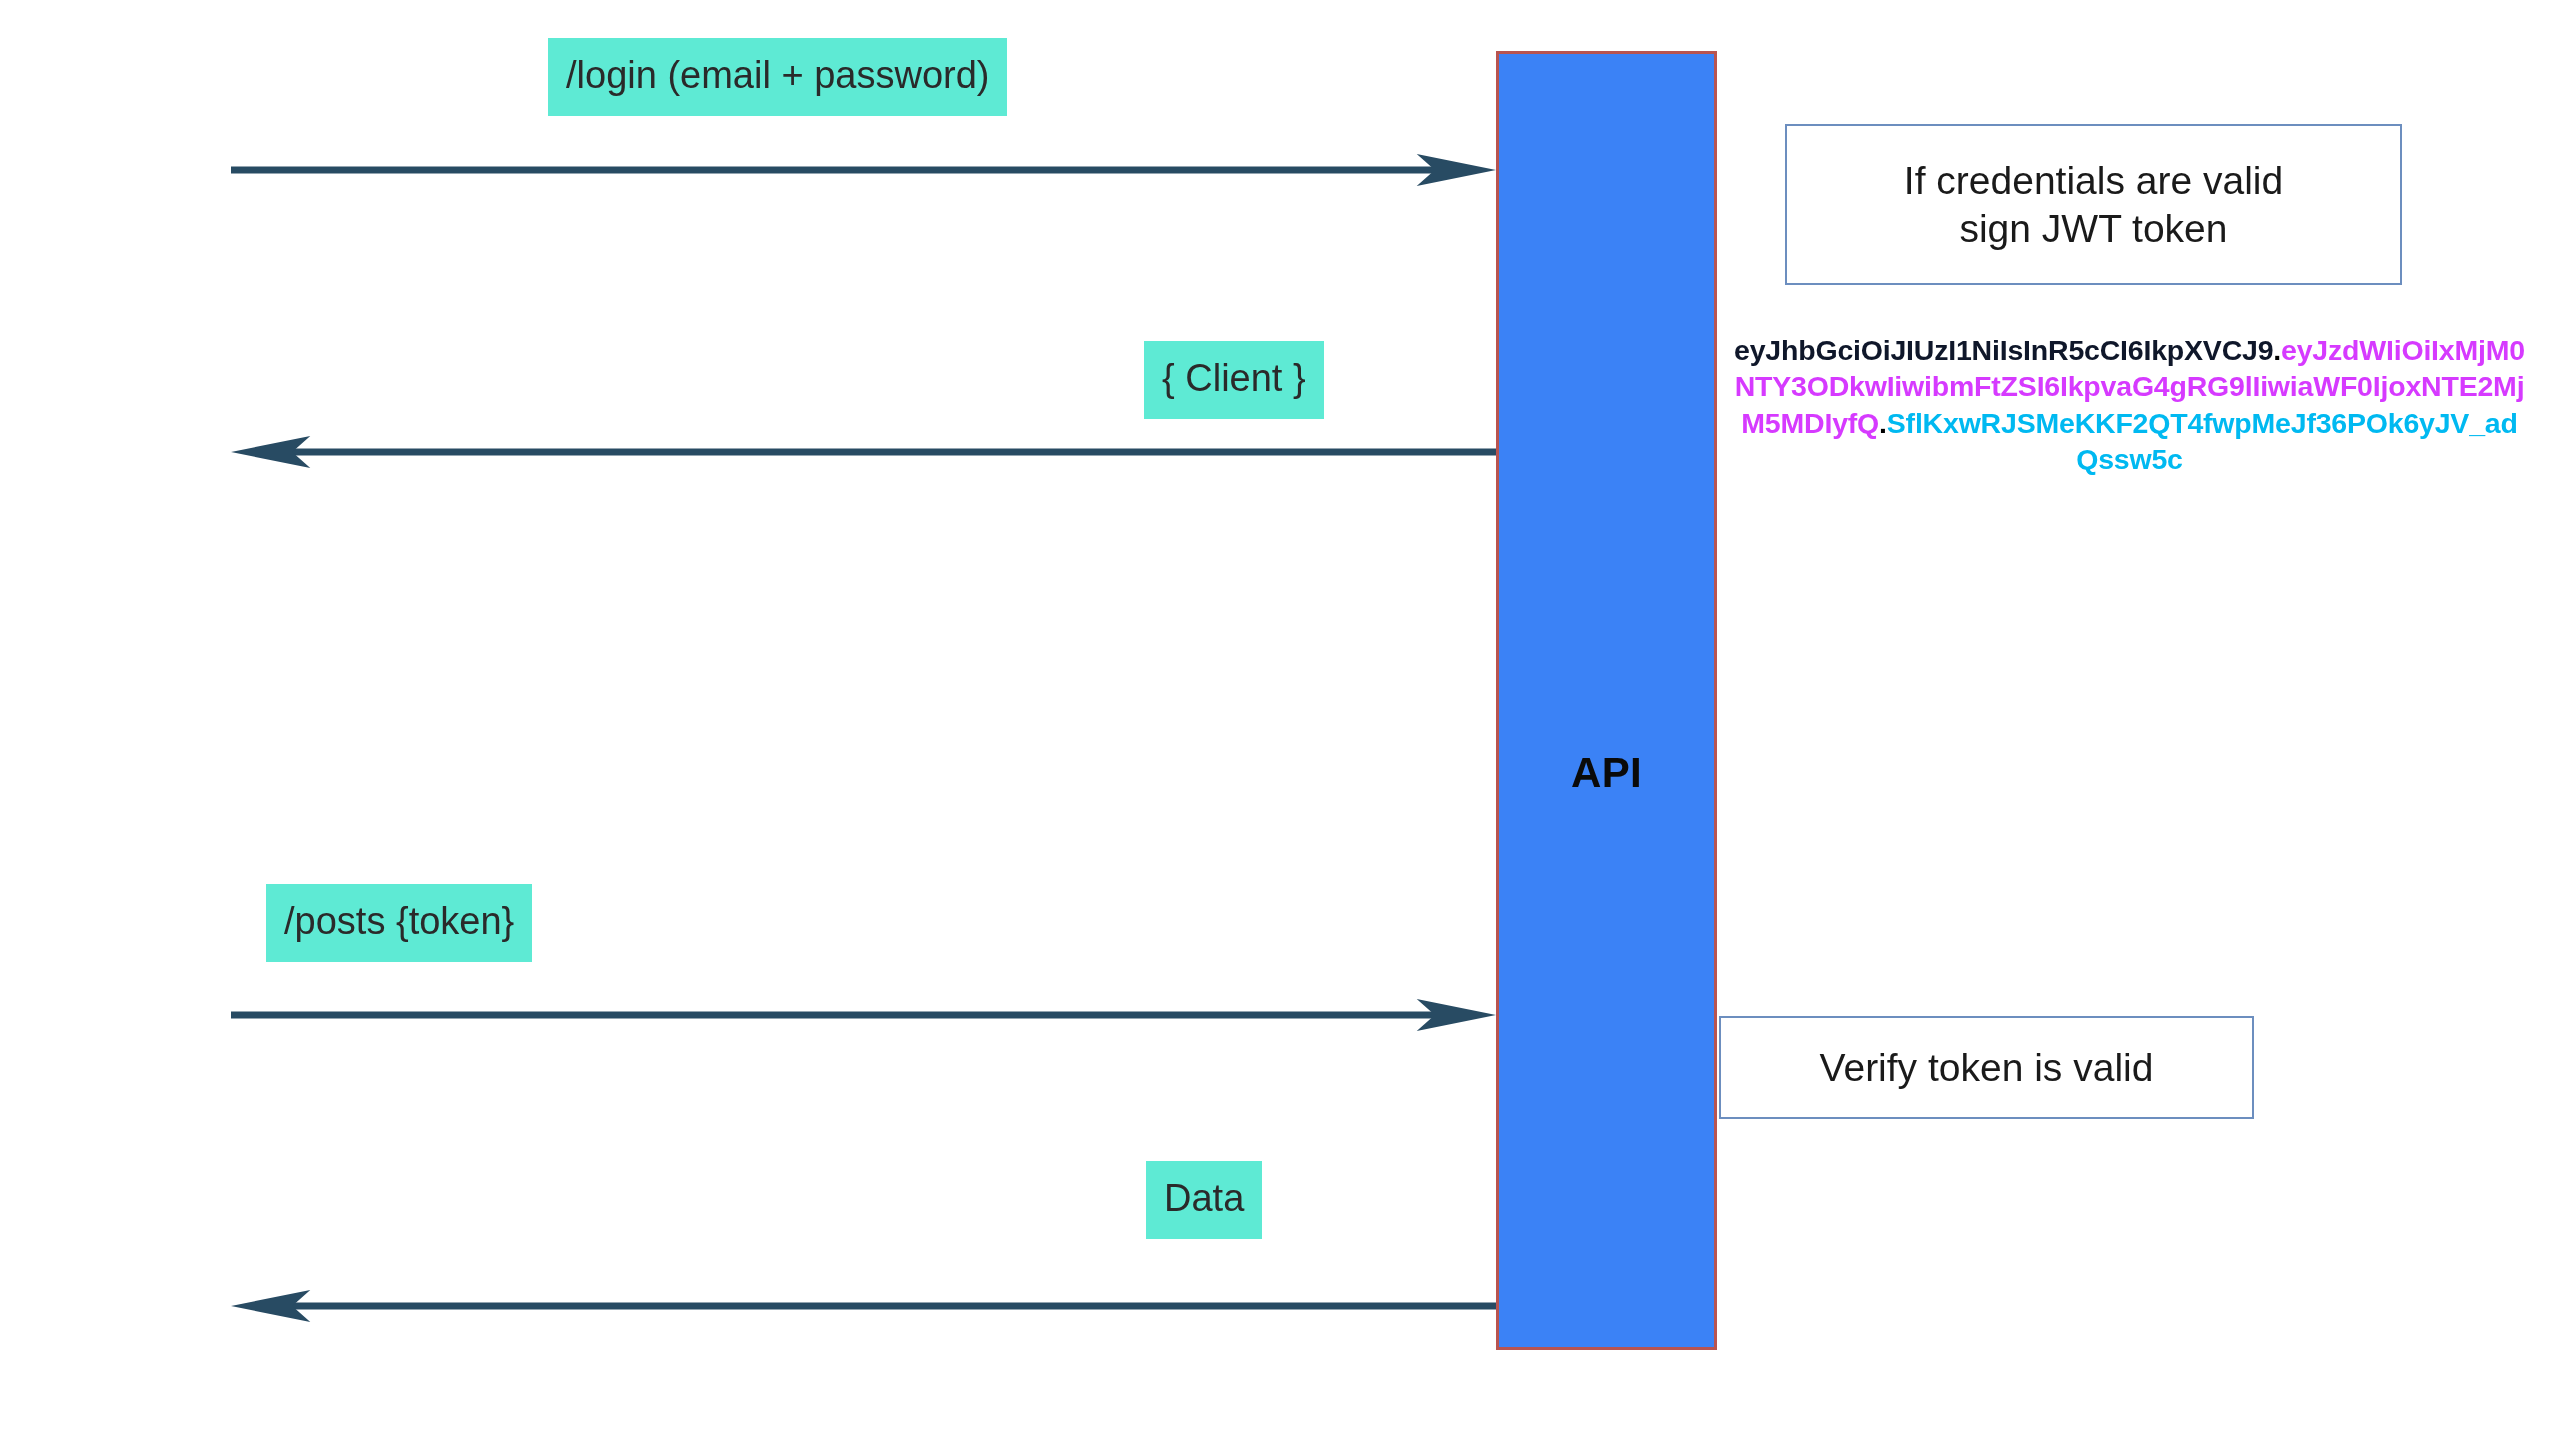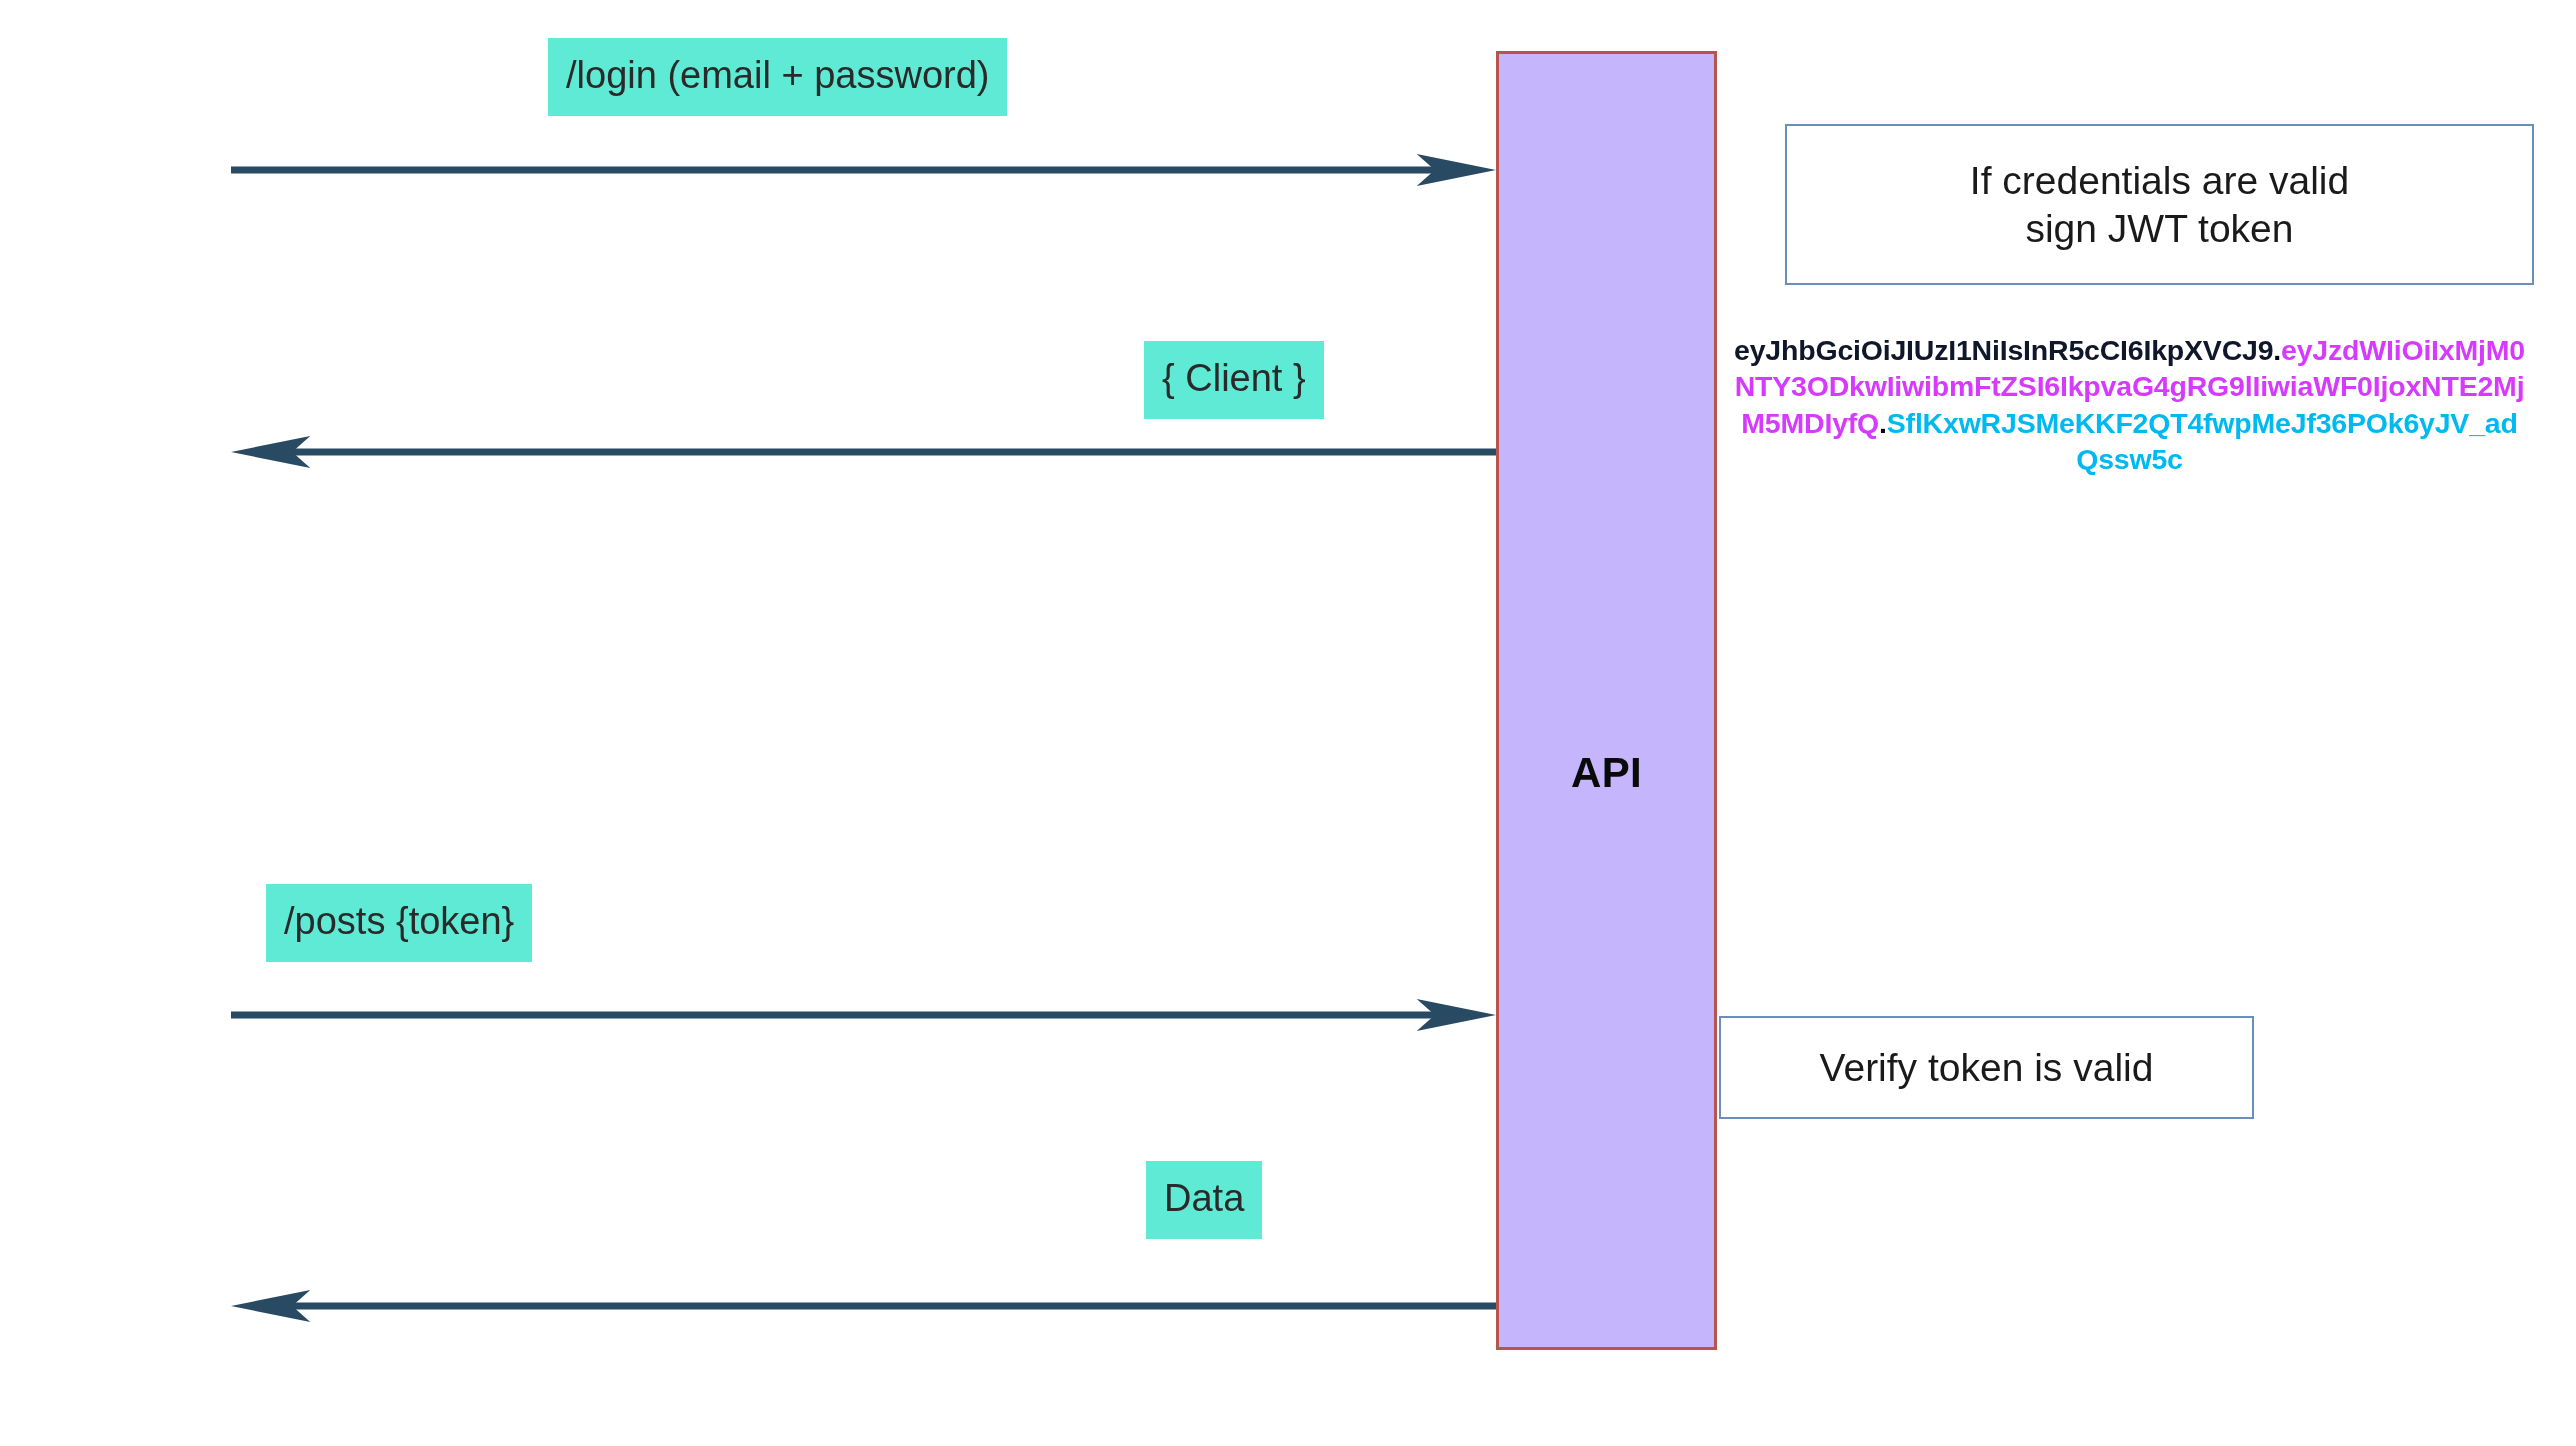--- a/index.html
+++ b/index.html
@@ -14,21 +14,21 @@
     position:absolute;
     box-sizing:border-box;
   }
   #client-lifeline{
     left:35px;top:51px;width:196px;height:1299px;
     background:#dae8fc;
     border:2.8px solid #6c8ebf;
   }
   #api-lifeline{
     left:1496px;top:51px;width:221px;height:1299px;
-    background:#c4b5fd;
+    background:#3b82f6;
     border:3.5px solid #b85450;
   }
   .lifeline-label{
     position:absolute;
     left:0;right:0;
     text-align:center;
     font-weight:bold;
     font-size:42px;
     color:#0a0a0a;
     letter-spacing:0.3px;
@@ -99,21 +99,21 @@
 
   <div class="msg-label" style="left:548px;top:38px;">/login (email + password)</div>
 
   <div class="msg-arrow" style="left:231px;top:154px;width:1265px;">
     <svg viewBox="0 0 1819 46" preserveAspectRatio="none">
       <path d="M0 18 H1745 V28 H0 Z" fill="#284b63"></path>
       <path d="M1819 23 L1705 0 L1731 23 L1705 46 Z" fill="#284b63"></path>
     </svg>
   </div>
 
-  <div class="note-box" style="left:1785px;top:124px;width:749px;height:161px;">
+  <div class="note-box" style="left:1785px;top:124px;width:617px;height:161px;">
     <div>
       <div>If credentials are valid</div>
       <div>sign JWT token</div>
     </div>
   </div>
 
   <div class="msg-label" style="left:1144px;top:341px;">{ Client }</div>
 
   <div class="msg-arrow" style="left:231px;top:436px;width:1265px;">
     <svg viewBox="0 0 1819 46" preserveAspectRatio="none">

